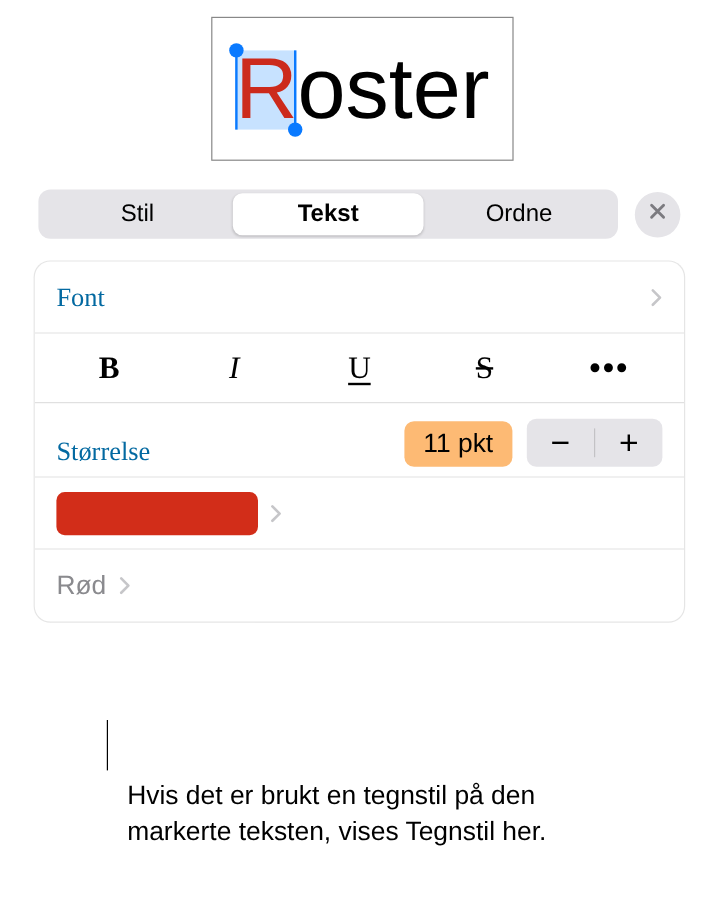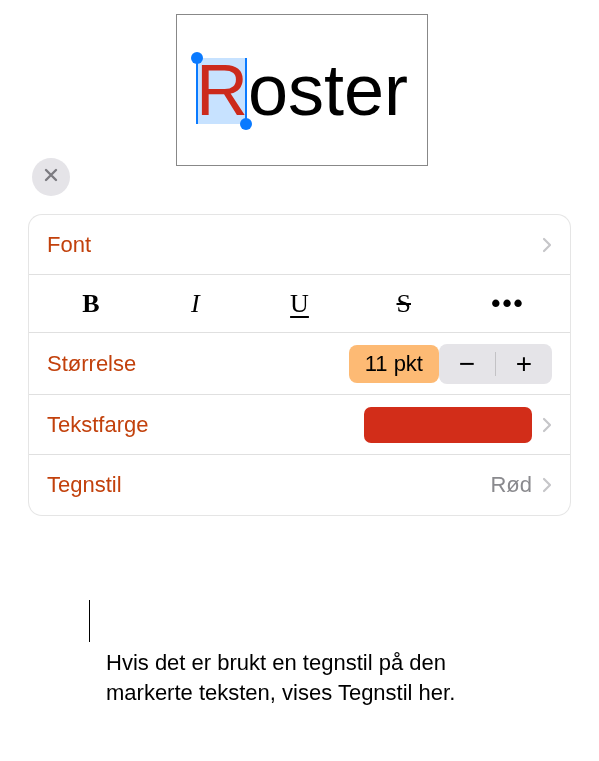--- a/index.html
+++ b/index.html
@@ -10,21 +10,21 @@
     height: 761px;
     position: relative;
   }
 
   
   .preview-box {
     position: absolute;
     left: 176px;
     top: 14px;
     width: 252px;
-    height: 152px;
+    height: 120px;
     border: 1px solid #888;
     display: flex;
     align-items: center;
     justify-content: center;
   }
   .preview-word {
     font-family: "Helvetica Neue", Helvetica, Arial, sans-serif;
     font-size: 72px;
     font-weight: 400;
     letter-spacing: 0px;
@@ -119,22 +119,23 @@
   .row {
     display: flex;
     align-items: center;
     min-height: 60px;
     padding: 0 18px;
     border-bottom: 0.5px solid rgba(0,0,0,0.12);
   }
   .row:last-child { border-bottom: none; }
   .row-label {
     font-size: 22px;
-    color: #c2410c;
+    color: #0369a1;
     flex: 1;
+    font-family: Liberation Serif, serif;
   }
   .row-value {
     font-size: 22px;
     color: #8a8a8e;
   }
   .chevron {
     margin-left: 10px;
     color: #c6c6c9;
   }
   .chevron svg { width: 10px; height: 16px; display: block; }
@@ -151,24 +152,25 @@
     width: 88px;
     text-align: center;
     font-size: 26px;
     color: #000;
     padding: 4px 0;
   }
   .style-btn.more-dots { font-size: 26px; font-weight: 700; letter-spacing: 2px; }
 
   .size-row {
     display: flex;
-    align-items: center;
+    align-items: flex-end;
     padding: 8px 18px;
     border-bottom: 0.5px solid rgba(0,0,0,0.12);
     min-height: 62px;
+    gap: 12px;
   }
   .size-display {
     background: #fdba74;
     border-radius: 8px;
     padding: 6px 16px;
     font-size: 22px;
     color: #000;
   }
   .stepper {
     display: flex;
@@ -228,20 +230,25 @@
     <span class="sel-caret right"></span>
     <span class="sel-handle tl"></span>
     <span class="sel-handle br"></span>
     <span class="preview-letter-red">R</span><span class="preview-letter">oster</span>
   </div>
 </div>
 
 <div class="panel">
 
   <div class="tabs-row">
+    <div class="seg">
+      <div class="seg-item">Stil</div>
+      <div class="seg-item active">Tekst</div>
+      <div class="seg-item">Ordne</div>
+    </div>
     <div class="close-btn">
       <span>
         <svg viewBox="0 0 16 16">
             <path d="M3 3 L13 13 M13 3 L3 13" stroke="currentColor" stroke-width="2.4" stroke-linecap="round" fill="none"></path>
           </svg>
       </span>
     </div>
   </div>
 
   <div class="card">
@@ -267,31 +274,29 @@
       <div class="row-label">Størrelse</div>
       <div class="size-display">11 pkt</div>
       <div class="stepper">
         <div class="stepper-btn">−</div>
         <div class="stepper-div"></div>
         <div class="stepper-btn">+</div>
       </div>
     </div>
 
     <div class="row">
-      <div class="row-label">Tekstfarge</div>
       <div class="color-swatch"></div>
       <span class="chevron">
         <svg viewBox="0 0 10 16">
             <path d="M2 2 L8 8 L2 14" stroke="currentColor" stroke-width="2.2" fill="none" stroke-linecap="round" stroke-linejoin="round"></path>
           </svg>
       </span>
     </div>
 
     <div class="row">
-      <div class="row-label">Tegnstil</div>
       <div class="row-value">Rød</div>
       <span class="chevron">
         <svg viewBox="0 0 10 16">
             <path d="M2 2 L8 8 L2 14" stroke="currentColor" stroke-width="2.2" fill="none" stroke-linecap="round" stroke-linejoin="round"></path>
           </svg>
       </span>
     </div>
 
   </div>
 </div>

